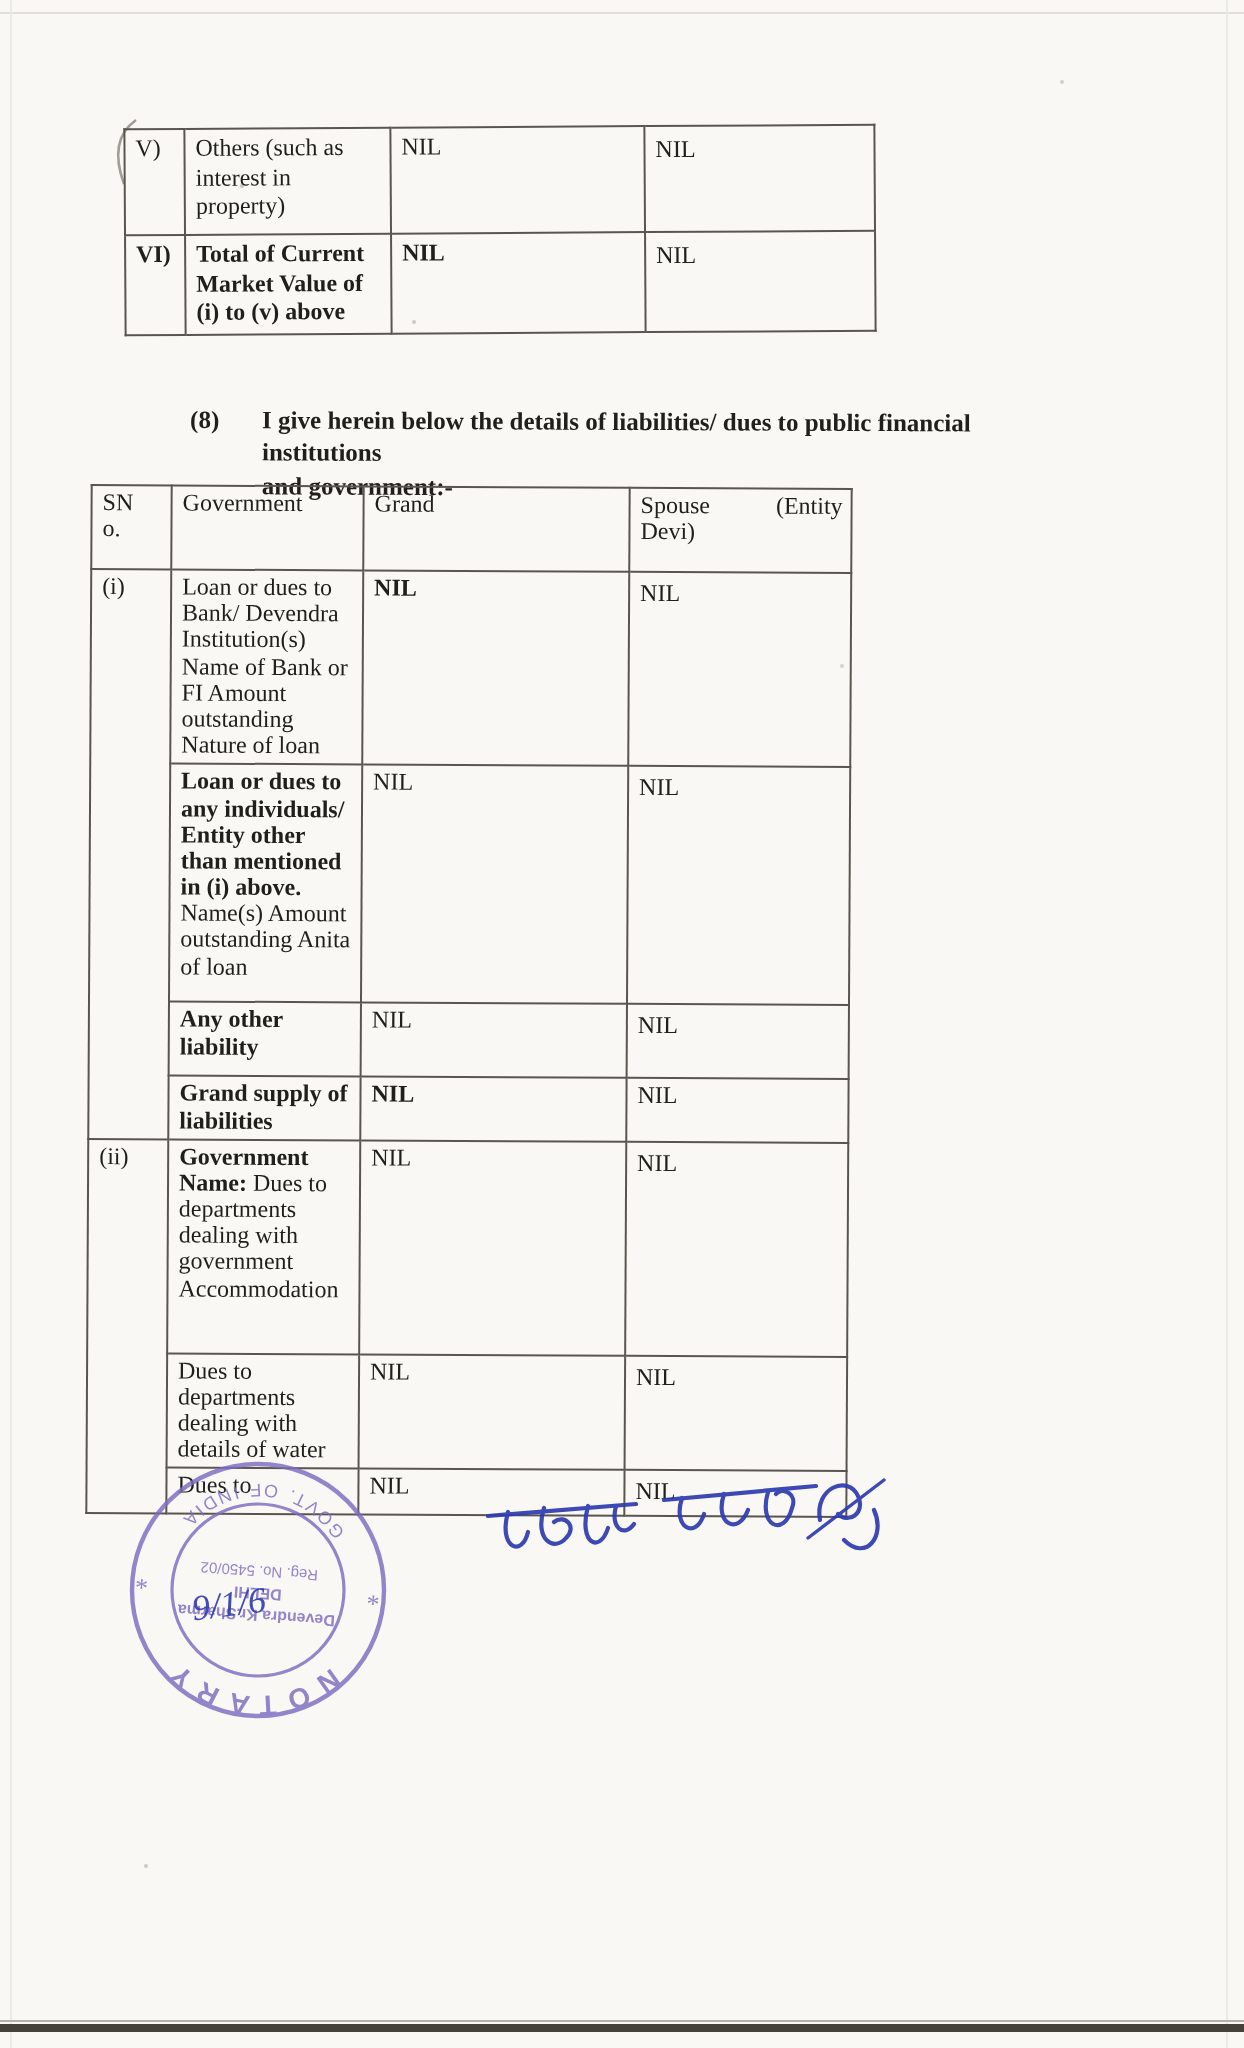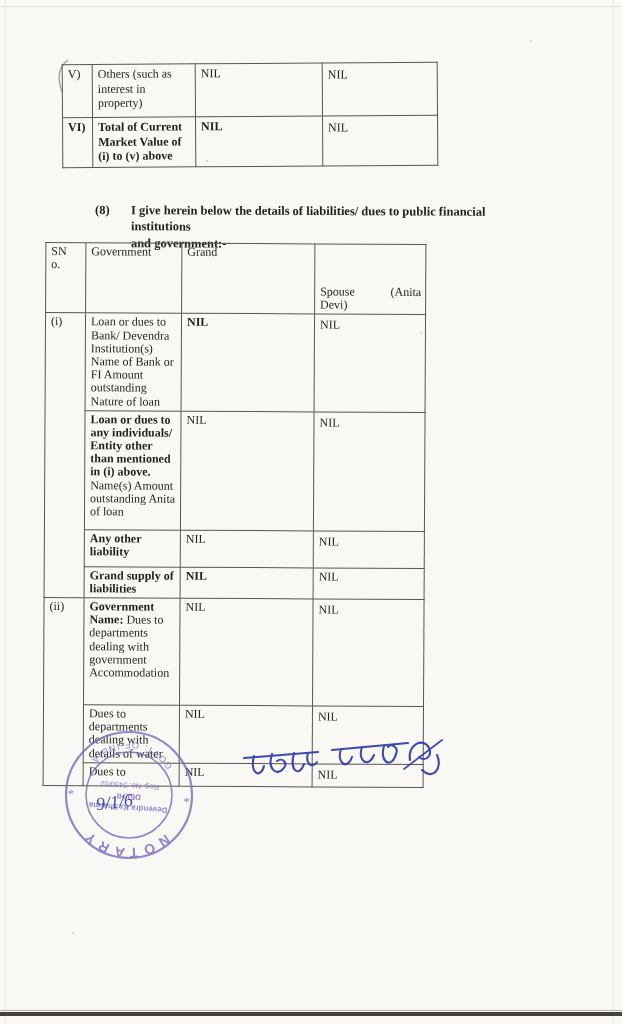--- a/index.html
+++ b/index.html
@@ -25,21 +25,21 @@
 
   .assets-table{position:absolute;left:62px;top:63px;width:375px;transform:rotate(-0.35deg);}
   .assets-table td{line-height:1.22;}
 
   .clause{position:absolute;left:95px;top:203px;width:450px;font-weight:bold;font-size:12.5px;line-height:1.3;transform:rotate(0.25deg);}
   .clause .num{position:absolute;left:0;top:0;}
   .clause .ctext{margin-left:36px;display:block;}
 
   .liab-table{position:absolute;left:44px;top:243px;width:380px;transform:rotate(0.3deg);}
   .liab-table td{line-height:1.1;}
-  .spouse-head-l1{display:flex;justify-content:space-between;margin-top:39px;}
+  .spouse-head-l1{display:flex;justify-content:space-between;}
 
   .nil{font-size:12px;}
   .pad-spouse{padding-top:4px;}
 
   .artifact{position:absolute;left:46px;top:56px;}
   .stamp{position:absolute;left:56px;top:722px;opacity:0.82;}
   .signature{position:absolute;left:238px;top:732px;}
   .hand-note{position:absolute;left:96px;top:792px;font-family:"Liberation Serif",serif;
     font-style:italic;font-size:18px;color:#2e3bb0;transform:rotate(-7deg);opacity:.9;}
 </style>
@@ -97,21 +97,21 @@
       <tr>
     <td style="height:37px">
       <div>SN</div>
       <div>o.</div>
     </td>
     <td>Government</td>
     <td>Grand</td>
     <td>
       <div class="spouse-head-l1">
         <span>Spouse</span>
-        <span>(Anita</span>
+        <span>(Entity</span>
       </div>
       <div>Devi)</div>
     </td>
   </tr>
   <tr>
     <td rowspan="4">(i)</td>
     <td style="height:84px">
       <span>Loan or dues to Bank/ Devendra Institution(s) Name of Bank or FI Amount outstanding Nature of loan</span>
     </td>
     <td class="nil b">NIL</td>

